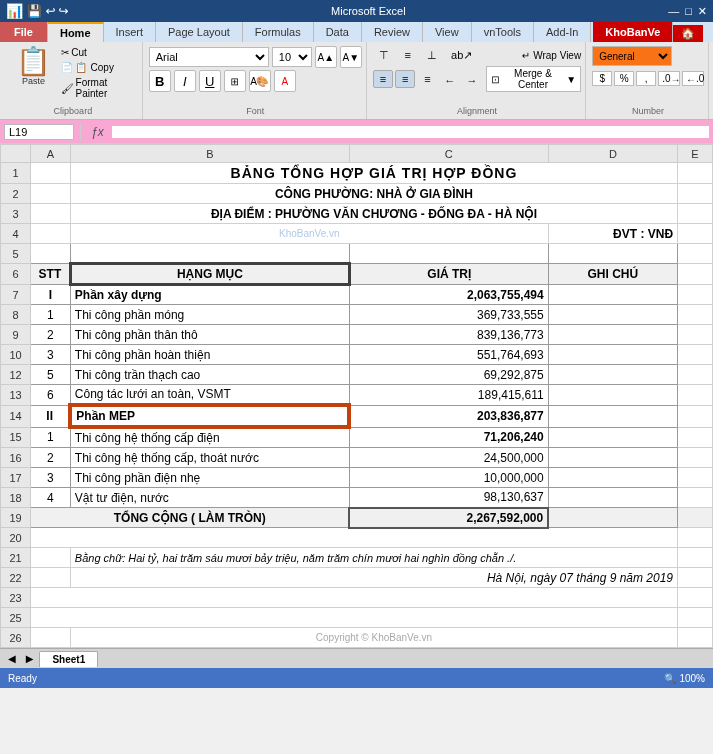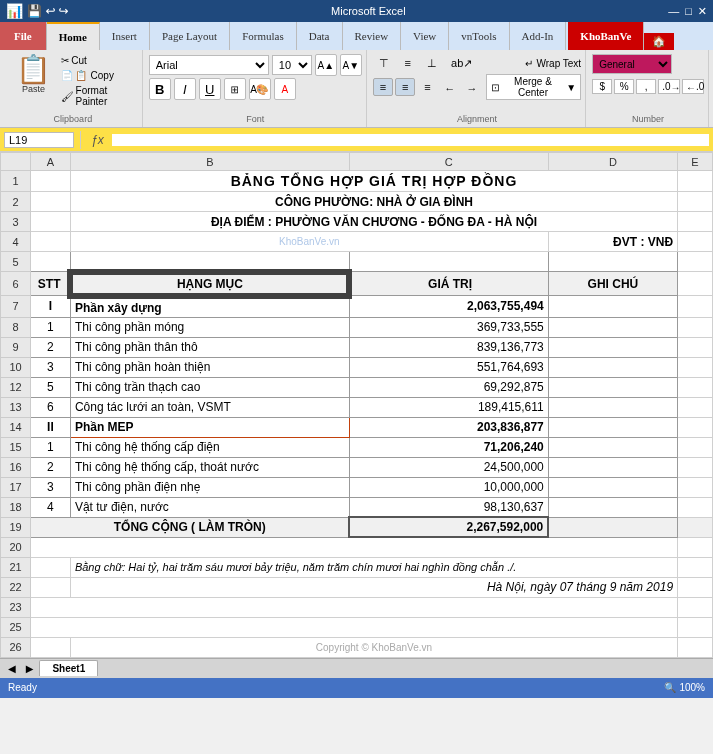--- a/index.html
+++ b/index.html
@@ -9,21 +9,21 @@
     .title-bar {
       background: #1f497d;
       color: white;
       font-size: 11px;
       padding: 2px 6px;
       display: flex;
       align-items: center;
       gap: 4px;
       height: 22px;
     }
-    .ribbon-tabs { display: flex; align-items: flex-end; background: #d4e4f7; height: 28px; padding-left: 0; font-family: Liberation Serif, serif; }
+    .ribbon-tabs { display: flex; align-items: flex-end; background: #d4e4f7; height: 20px; padding-left: 0; }
     .ribbon-tab {
       padding: 4px 12px;
       font-size: 11px;
       cursor: pointer;
       color: #333;
       height: 100%;
       display: flex;
       align-items: center;
       border-right: 1px solid #bbb;
     }
@@ -141,21 +141,21 @@
       gap: 2px;
       padding: 4px 4px 2px;
       border-right: 1px solid #ccc;
       min-width: 90px;
     }
 
     
     .formula-bar {
       display: flex;
       align-items: center;
-      background: #fde047;
+      background: #f9a8d4;
       border-bottom: 1px solid #ccc;
       height: 24px;
       padding: 0 4px;
       gap: 4px;
     }
     .cell-ref {
       width: 70px;
       border: 1px solid #bbb;
       padding: 1px 4px;
       font-size: 11px;
@@ -306,21 +306,21 @@
     .wrap-check {
       display: flex;
       align-items: center;
       gap: 3px;
       font-size: 10px;
       cursor: pointer;
     }
 
     .general-select {
       border: 1px solid #bbb;
-      background: #be185d;
+      background: #f97316;
       font-size: 10px;
       padding: 1px 2px;
       height: 20px;
       width: 80px;
     }
 
     .pct-btn {
       border: 1px solid #bbb;
       background: white;
       cursor: pointer;
@@ -422,21 +422,21 @@
   <div class="align-group" style="position:relative;padding-bottom:14px;min-width:130px;">
     <div class="align-row">
       <button class="align-btn">⊤</button>
       <button class="align-btn">≡</button>
       <button class="align-btn">⊥</button>
       <span style="width:4px;"></span>
       <button class="align-btn">ab↗</button>
       <span style="flex:1;"></span>
       <div class="wrap-check">
         <span>↵</span>
-        <span>Wrap Text</span>
+        <span>Wrap View</span>
       </div>
     </div>
     <div class="align-row">
       <button class="align-btn active">≡</button>
       <button class="align-btn active">≡</button>
       <button class="align-btn">≡</button>
       <button class="align-btn">←</button>
       <button class="align-btn">→</button>
       <span style="flex:1;"></span>
       <button class="merge-btn">
@@ -532,21 +532,21 @@
         <td class="cell" style="border:1px solid #999;"></td>
         <td class="cell" style="border:1px solid #999;"></td>
         <td class="cell" style="border:1px solid #999;"></td>
         <td class="cell" style="border:1px solid #999;"></td>
         <td class="cell"></td>
       </tr>
 
       <tr>
         <td class="row-header">6</td>
         <td class="cell cell-bold cell-center cell-bg-header" style="border:1px solid #999;">STT</td>
-        <td class="cell cell-bold cell-center cell-bg-header" style="border:6px solid #404040;">HẠNG MỤC</td>
+        <td class="cell cell-bold cell-center cell-bg-header" style="border:3px solid #404040;">HẠNG MỤC</td>
         <td class="cell cell-bold cell-center cell-bg-header" style="border:1px solid #999;">GIÁ TRỊ</td>
         <td class="cell cell-bold cell-center cell-bg-header" style="border:1px solid #999;">GHI CHÚ</td>
         <td class="cell"></td>
       </tr>
 
       <tr>
         <td class="row-header">7</td>
         <td class="cell cell-bold cell-center" style="border:1px solid #999;">I</td>
         <td class="cell cell-bold" style="border:1px solid #999;">Phần xây dựng</td>
         <td class="cell cell-bold cell-right" style="border:1px solid #999;">2,063,755,494</td>
@@ -596,21 +596,21 @@
         <td class="cell cell-center" style="border:1px solid #999;">6</td>
         <td class="cell" style="border:1px solid #999;">Công tác lưới an toàn, VSMT</td>
         <td class="cell cell-right" style="border:1px solid #999;">189,415,611</td>
         <td class="cell" style="border:1px solid #999;"></td>
         <td class="cell"></td>
       </tr>
 
       <tr>
         <td class="row-header">14</td>
         <td class="cell cell-bold cell-center" style="border:1px solid #999;">II</td>
-        <td class="cell cell-bold" style="border:1px solid #c2410c;">Phần MEP</td>
+        <td class="cell cell-bold" style="border:4px solid #c2410c;">Phần MEP</td>
         <td class="cell cell-bold cell-right" style="border:1px solid #999;">203,836,877</td>
         <td class="cell" style="border:1px solid #999;"></td>
         <td class="cell"></td>
       </tr>
 
       <tr>
         <td class="row-header">15</td>
         <td class="cell cell-center" style="border:1px solid #999;">1</td>
         <td class="cell" style="border:1px solid #999;">Thi công hệ thống cấp điện</td>
         <td class="cell cell-right" style="border:1px solid #999;font-weight:bold;">71,206,240</td>

